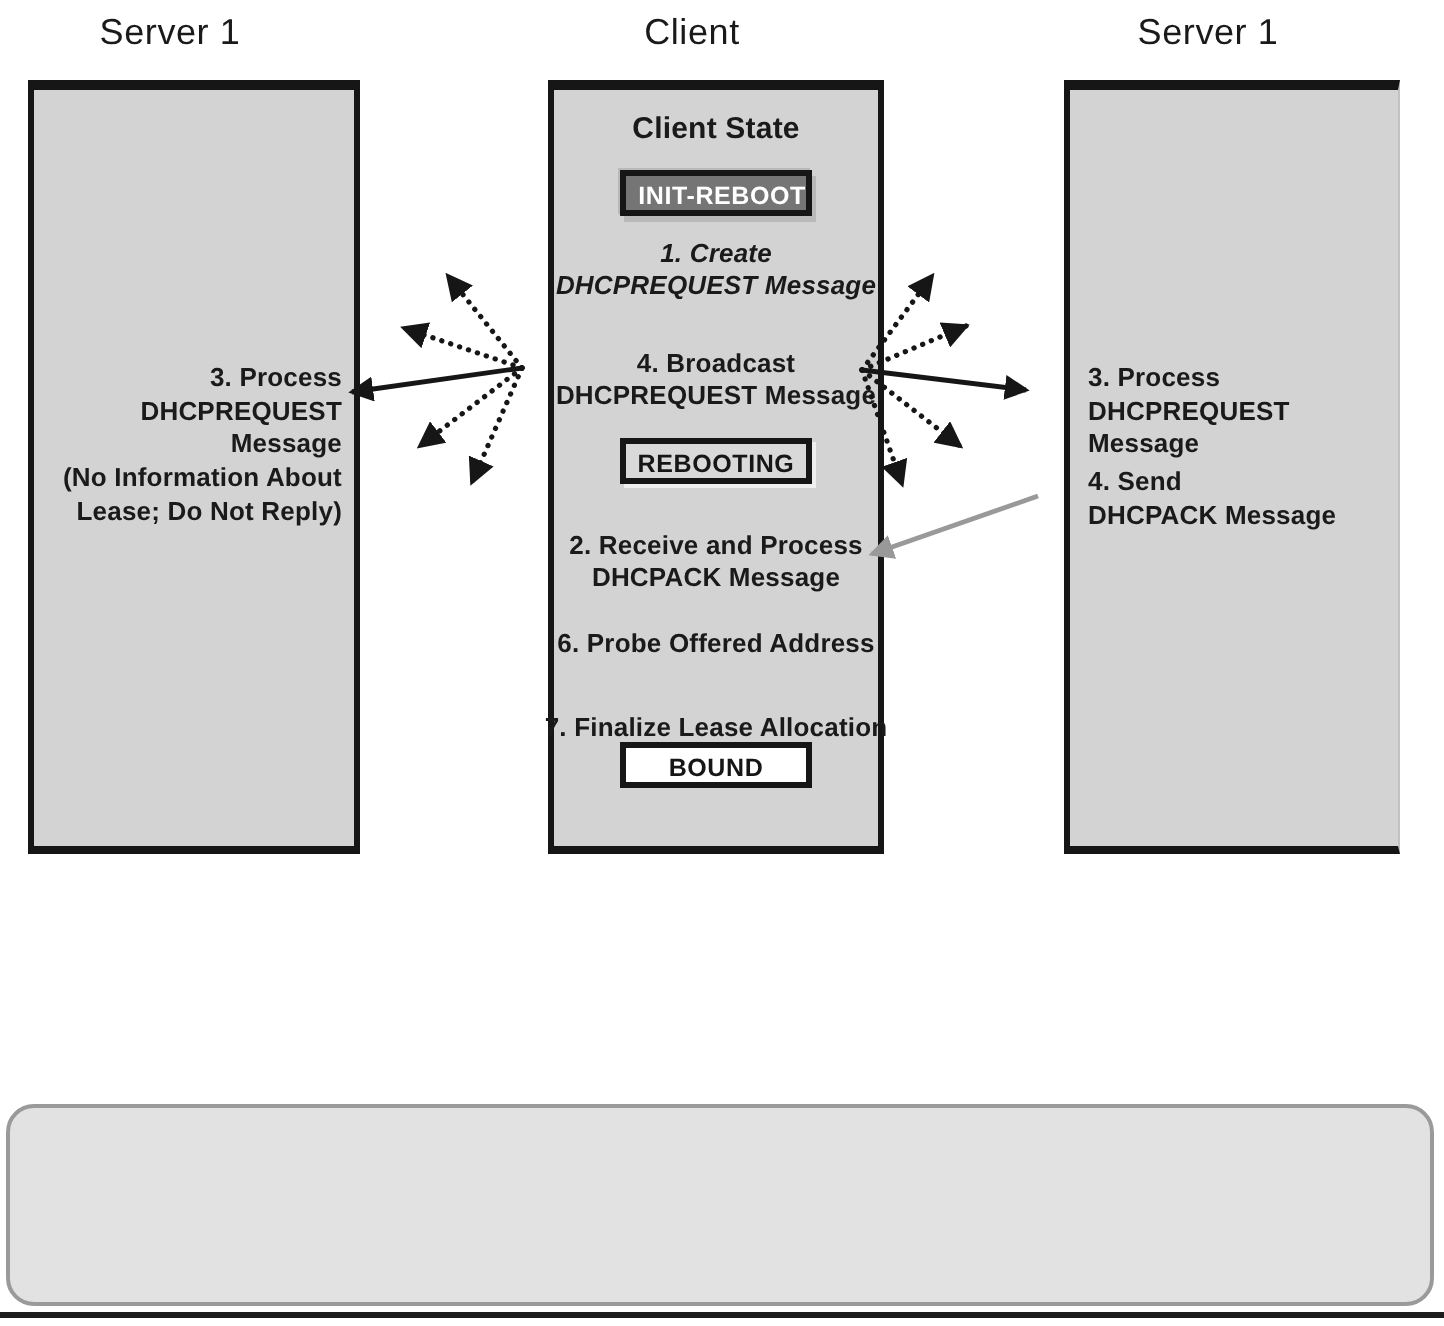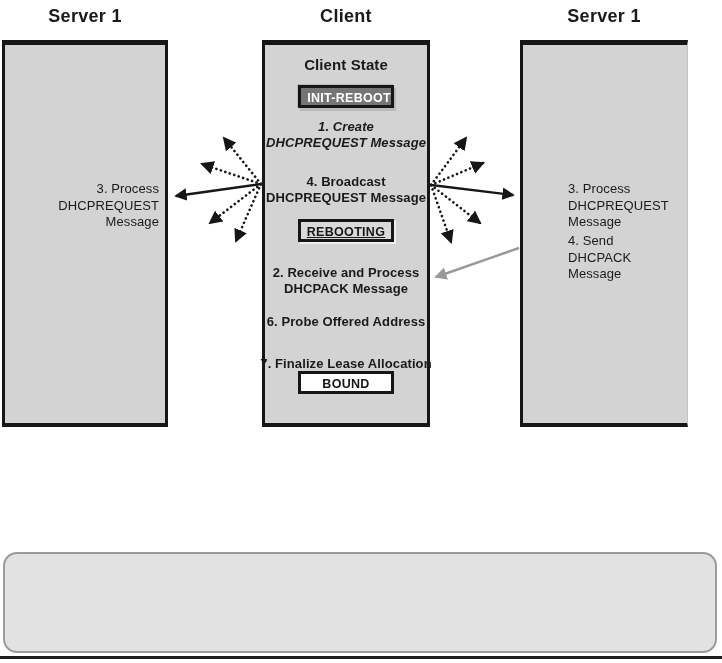--- a/index.html
+++ b/index.html
@@ -1,45 +1,46 @@
 <!DOCTYPE html>
 <html><head>
 <meta charset="utf-8">
 <style>
   html,body{margin:0;padding:0;background:#ffffff;}
   .canvas{
     position:relative;width:722px;height:663px;background:#ffffff;overflow:hidden;
     font-family:"Liberation Sans","DejaVu Sans",sans-serif;color:#1a1a1a;
   }
   .col-title{
-    position:absolute;top:4px;height:24px;font-size:18px;font-weight:bold;
+    position:absolute;top:4px;height:24px;font-size:18px;font-weight:normal;
     text-align:center;letter-spacing:.3px;line-height:24px;
   }
   .box{
     position:absolute;top:40px;height:387px;background:#d3d3d3;
     border:3px solid #161616;border-top-width:5px;border-bottom-width:4px;
     box-sizing:border-box;
+    margin-left:12px;
   }
   .box.server1{left:2px;width:166px;}
   .box.client{left:262px;width:168px;}
   .box.server2{left:520px;width:168px;border-right:1px solid #c2c2c2;}
-  .note{position:absolute;font-size:13px;font-weight:normal;line-height:16.5px;letter-spacing:.1px;padding-left:36px;}
+  .note{position:absolute;font-size:13px;font-weight:bold;line-height:16.5px;letter-spacing:.1px;}
   .note.right{right:6px;text-align:right;}
   .note.left{left:9px;text-align:left;}
   .c-item{position:absolute;left:50%;transform:translateX(-50%);white-space:nowrap;
     font-size:13px;font-weight:bold;text-align:center;line-height:16px;letter-spacing:.1px;}
   .state-header{font-size:15px;}
   .badge{
     position:absolute;left:50%;transform:translateX(-50%);
     width:96px;height:23px;line-height:20px;text-align:center;
     font-size:12.5px;font-weight:bold;letter-spacing:.3px;
     border:3px solid #161616;box-sizing:border-box;white-space:nowrap;
   }
   .badge.init{background:#757575;color:#ffffff;box-shadow:2px 3px 0 #b9b9b9, -1px -1px 0 #b9b9b9;}
-  .badge.reboot{background:#d9d9d9;color:#161616;box-shadow:2px 2px 0 #efefef;text-decoration:underline;}
+  .badge.reboot{background:#d9d9d9;color:#161616;box-shadow:2px 2px 0 #efefef;}
   .badge.bound{background:#ffffff;color:#161616;}
   svg.arrows{position:absolute;left:0;top:0;pointer-events:none;}
   .callout{
     position:absolute;left:3px;top:552px;width:714px;height:101px;
     background:#e2e2e2;border:2px solid #9a9a9a;border-radius:14px;box-sizing:border-box;
   }
   .bottom-rule{position:absolute;left:0;top:656px;width:722px;height:3px;background:#1c1c1c;}
 </style>
 </head>
 <body>
@@ -47,20 +48,24 @@
 <div class="canvas">
 
   <div class="col-title" style="left:2px;width:166px;">Server 1</div>
   <div class="col-title" style="left:262px;width:168px;">Client</div>
   <div class="col-title" style="left:520px;width:168px;">Server 1</div>
 
   <div class="box server1">
     <div class="note right" style="top:136px;">
       <div>3. Process</div>
       <div>DHCPREQUEST Message</div>
+    </div>
+    <div class="note right" style="top:186px;">
+      <div>(No Information About</div>
+      <div>Lease; Do Not Reply)</div>
     </div>
   </div>
 
   <div class="box client">
     <div class="c-item state-header" style="top:12px;">Client State</div>
     <div class="badge init" style="top:40px;text-align:right;">INIT-REBOOT</div>
     <div class="c-item" style="top:74px;font-style:italic;">
       <div>1. Create</div>
       <div>DHCPREQUEST Message</div>
     </div>

